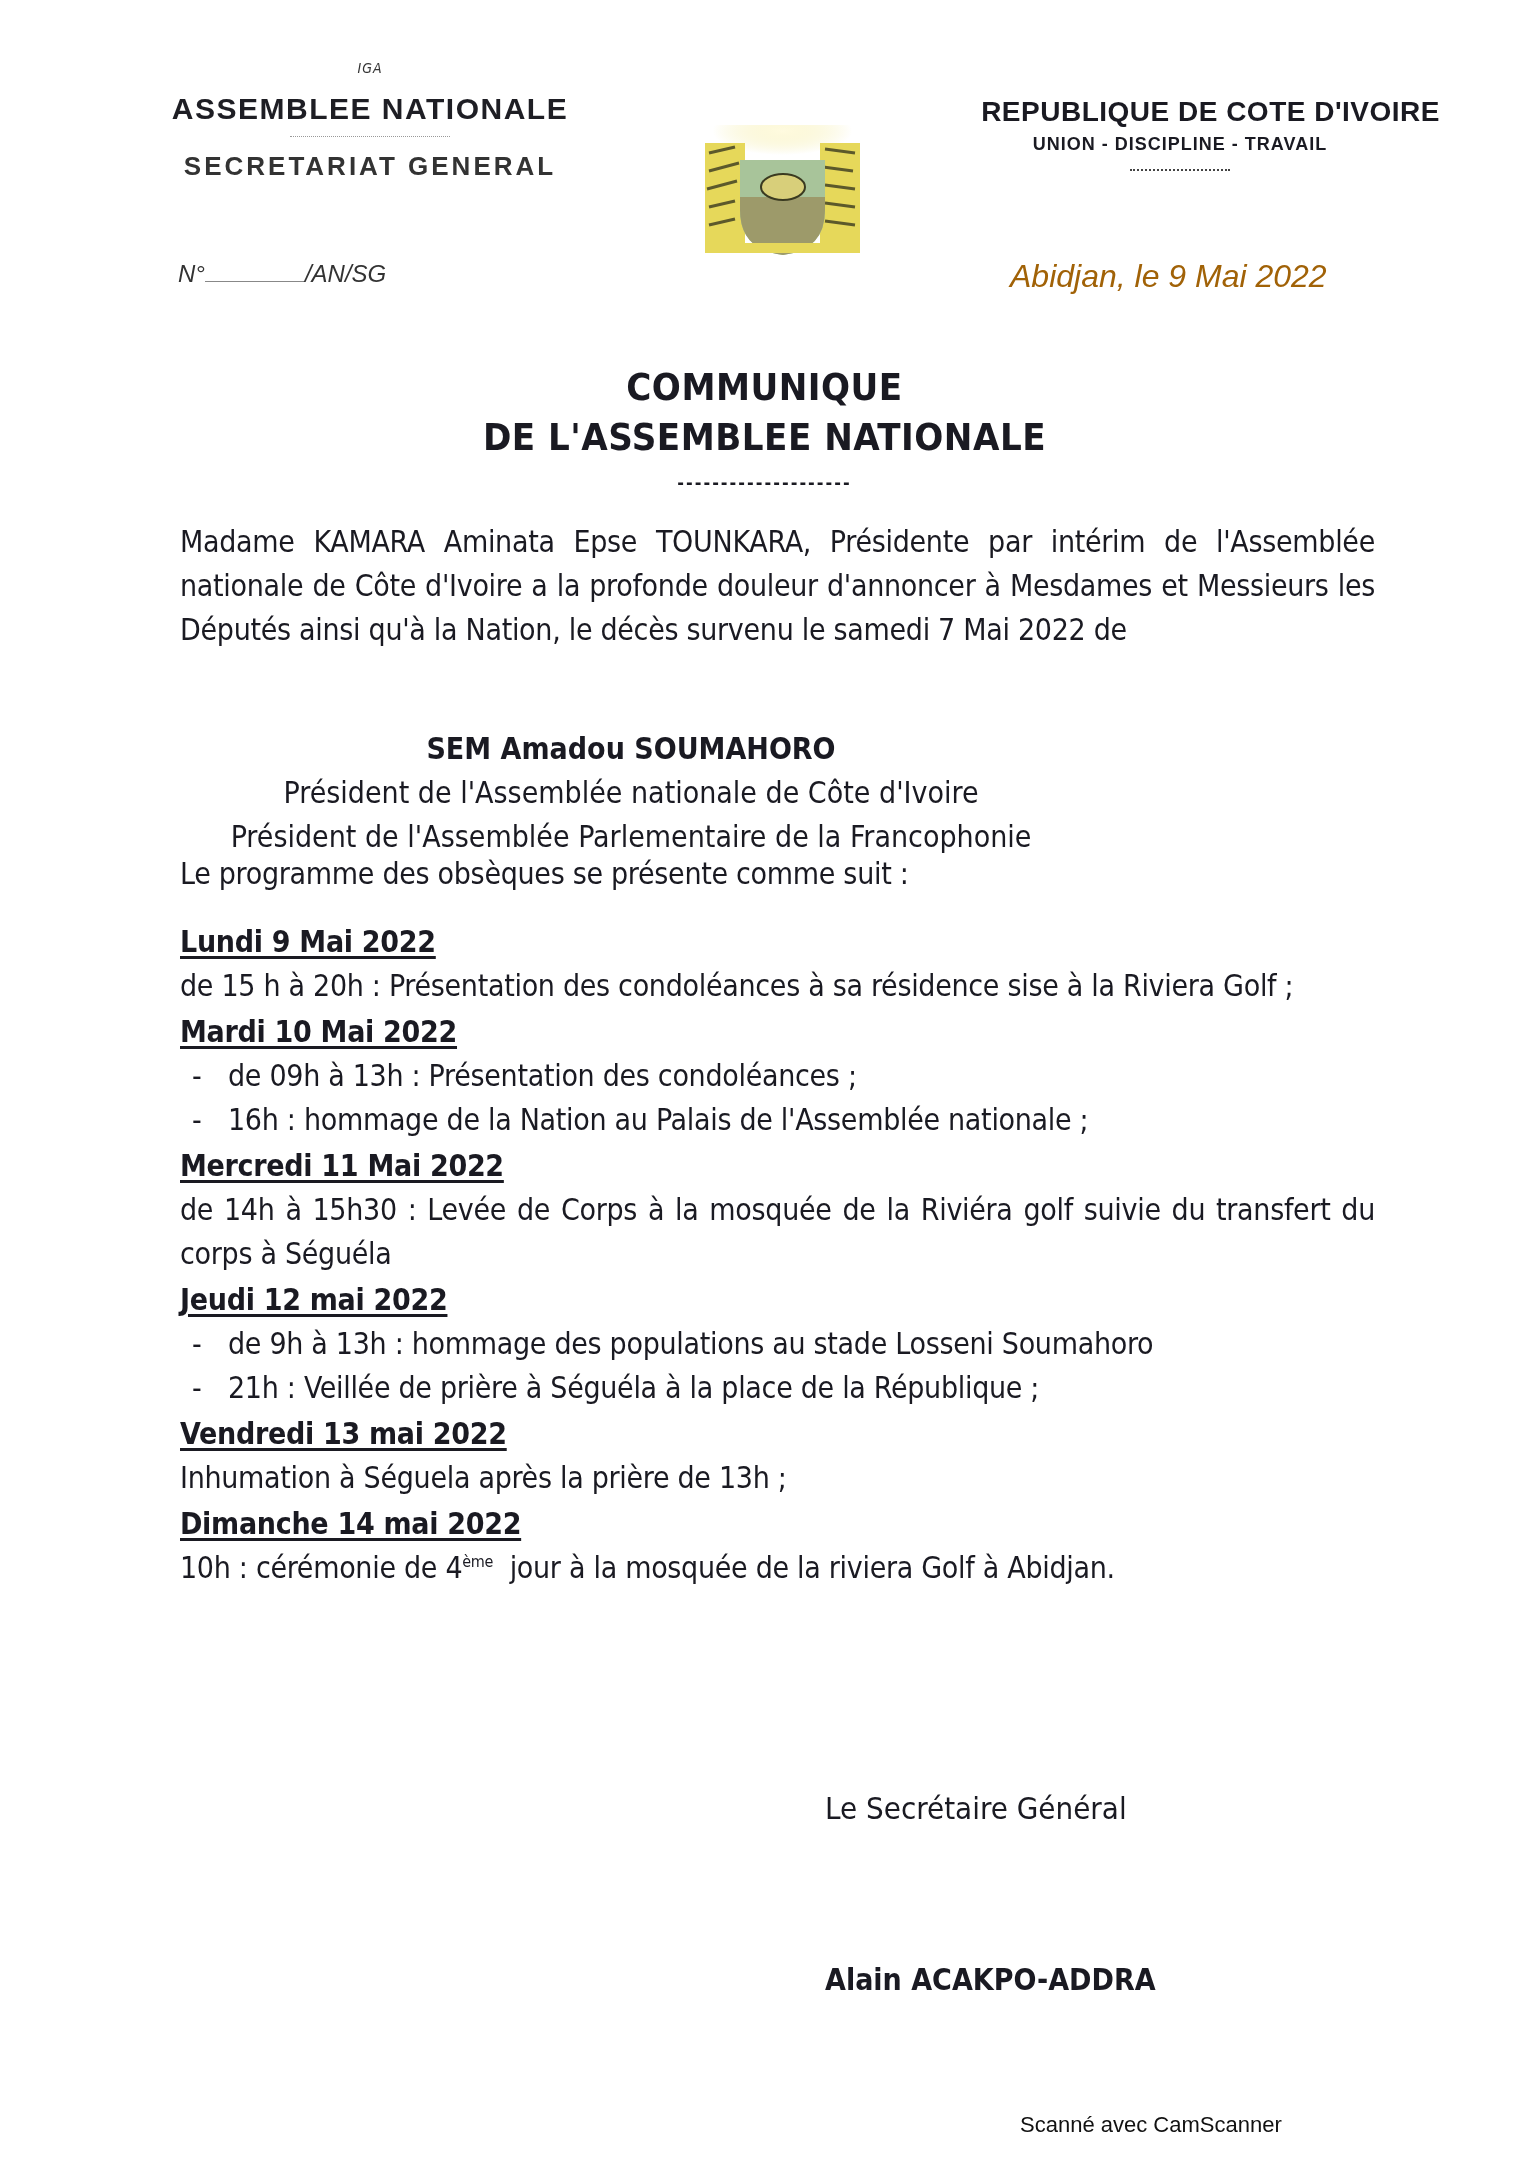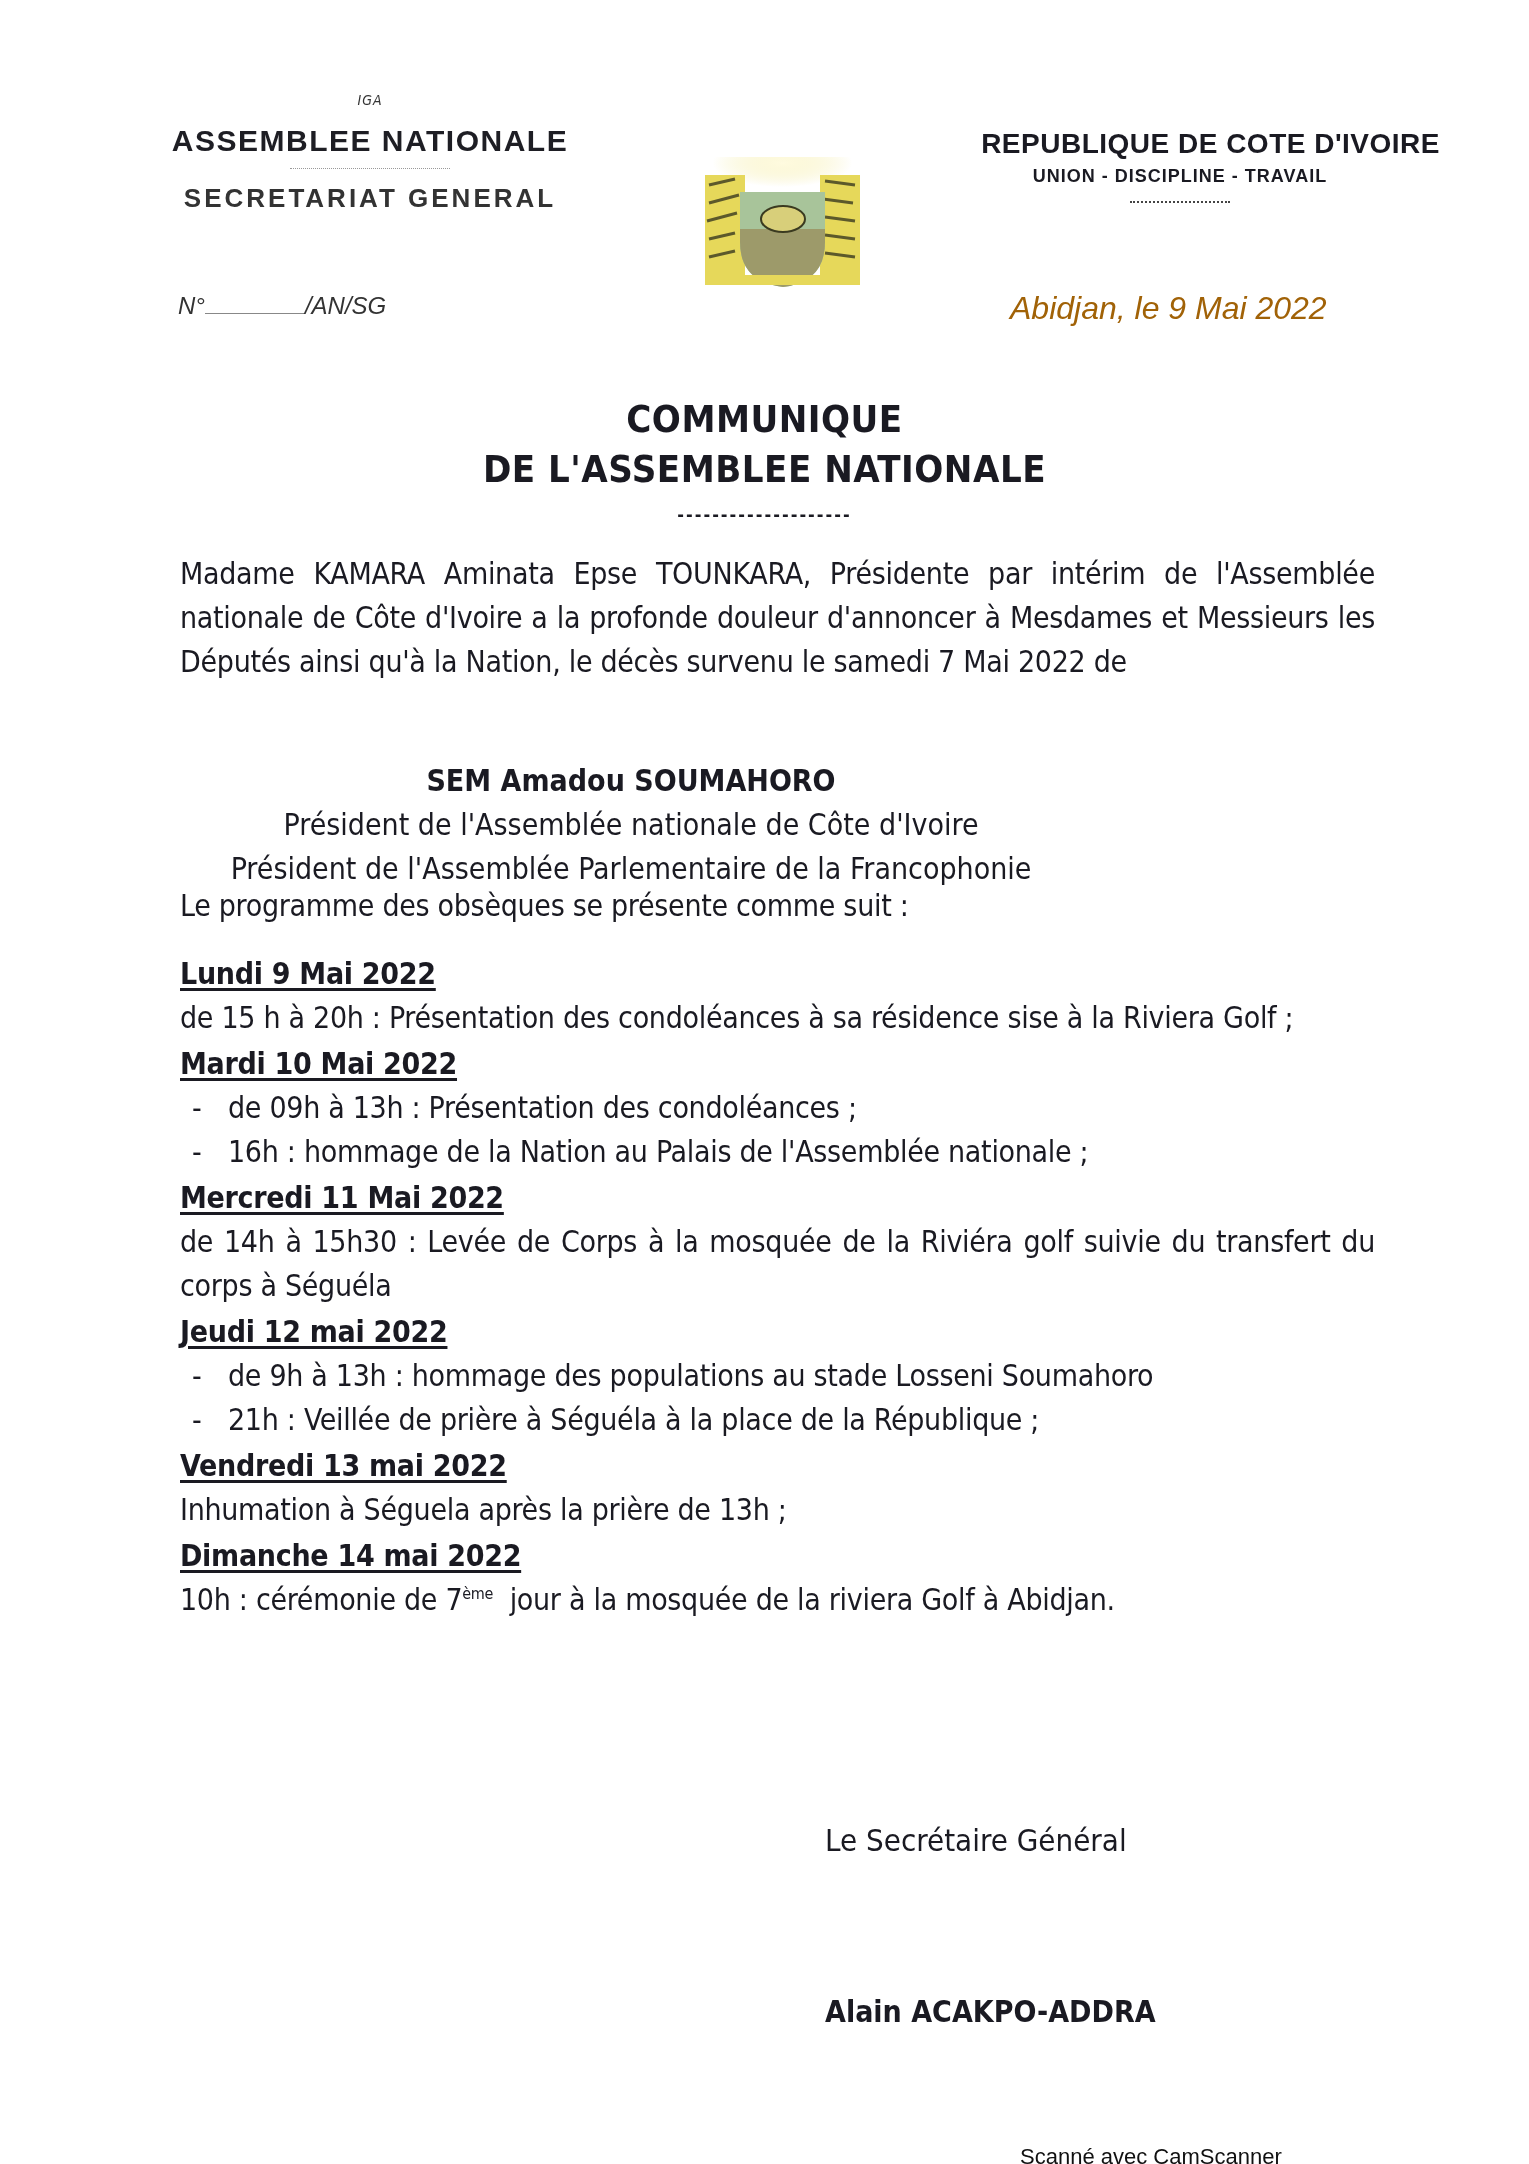--- a/index.html
+++ b/index.html
@@ -1,18 +1,18 @@
 <!DOCTYPE html>
 <html><head>
   <meta charset="utf-8">
   <style>
     html, body { margin: 0; padding: 0; background: #ffffff; }
     body { width: 1529px; height: 2164px; position: relative; overflow: hidden;
       font-family: "DejaVu Sans Condensed", "DejaVu Sans", sans-serif; color: #1a1a22; }
-    .abs { position: absolute; margin-top: 32px; }
+    .abs { position: absolute; }
     .hdr-left { left: 140px; top: 60px; width: 460px; text-align: center; }
     .ref-top { font-size: 14px; font-style: italic; color: #333; letter-spacing: 1px; }
     .org { font-family: "Liberation Sans", sans-serif; font-weight: bold; font-size: 30px; letter-spacing: 1.5px; margin-top: 16px; color:#1e1e24;}
     .dots-small { border-bottom: 1px dotted #999; width: 160px; margin: 10px auto 0; }
     .sec { font-family: "Liberation Sans", sans-serif; font-weight: bold; font-size: 26px; letter-spacing: 3px; margin-top: 14px; color:#333;}
     .num { left: 178px; top: 260px; font-family: "Liberation Sans", sans-serif; font-style: italic; font-size: 24px; color: #333; }
     .num .blank { display: inline-block; width: 100px; border-bottom: 1px solid #888; }
     .hdr-right { left: 920px; top: 96px; width: 520px; text-align: center; }
     .rep { font-family: "Liberation Sans", sans-serif; font-weight: bold; font-size: 28px; letter-spacing: 0.5px; text-align: right; }
     .motto { font-family: "Liberation Sans", sans-serif; font-weight: bold; font-size: 18px; letter-spacing: 1px; margin-top: 6px; text-align: center; }
@@ -114,19 +114,19 @@
   <span class="line">de 14h à 15h30 : Levée de Corps à la mosquée de la Riviéra golf suivie du transfert du corps à Séguéla</span>
 
   <span class="day">Jeudi 12 mai 2022</span>
   <span class="bullet"><span class="dash">-</span><span>de 9h à 13h : hommage des populations au stade Losseni Soumahoro</span></span>
   <span class="bullet"><span class="dash">-</span><span>21h : Veillée de prière à Séguéla à la place de la République ;</span></span>
 
   <span class="day">Vendredi 13 mai 2022</span>
   <span class="line">Inhumation à Séguela après la prière de 13h ;</span>
 
   <span class="day">Dimanche 14 mai 2022</span>
-  <span class="line"><span>10h : cérémonie de 7</span><sup>ème</sup><span style="white-space:pre">  jour à la mosquée de la riviera Golf à Abidjan.</span></span>
+  <span class="line"><span>10h : cérémonie de 4</span><sup>ème</sup><span style="white-space:pre">  jour à la mosquée de la riviera Golf à Abidjan.</span></span>
 </div>
 
 <div class="abs sig-title">Le Secrétaire Général</div>
 <div class="abs sig-name">Alain ACAKPO-ADDRA</div>
 
 <div class="abs cam">Scanné avec CamScanner</div>
 
 </body></html>

